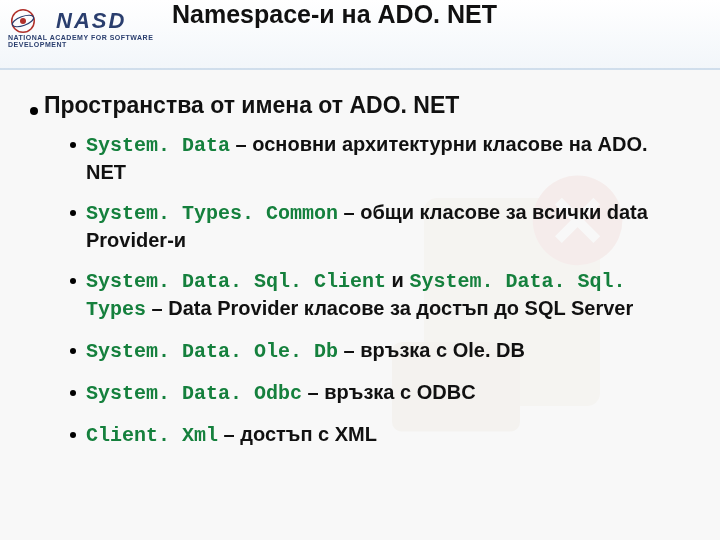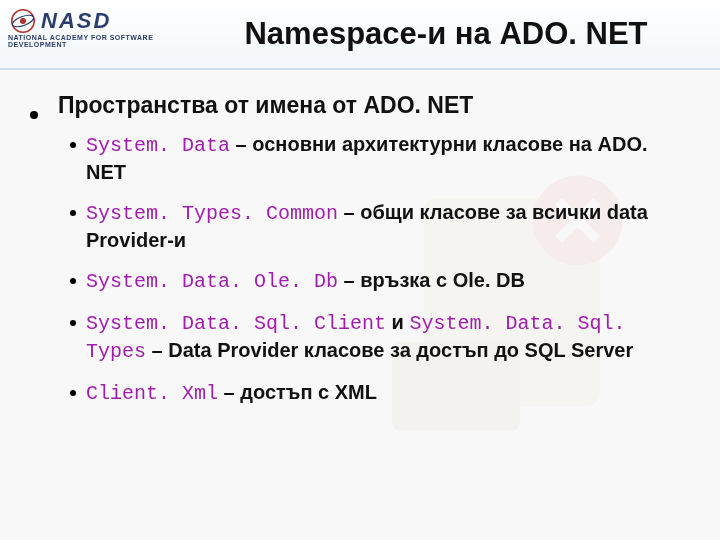--- a/index.html
+++ b/index.html
@@ -27,57 +27,55 @@
     border-bottom: 2px solid rgba(120,160,200,0.35);
     background: linear-gradient(#fff, #f2f6fa);
   }
   .logo-area {
     width: 160px;
     padding: 6px 0 0 8px;
   }
   .logo-nasd {
     display: flex;
     align-items: center;
-    gap: 3px;
+    gap: 18px;
   }
   .logo-icon {
     width: 30px; height: 30px;
   }
   .logo-nasd-text {
     font-weight: 900;
     font-size: 22px;
     letter-spacing: 2px;
     color: #2a3e6e;
     font-style: italic;
   }
   .logo-sub {
     font-size: 7px;
     letter-spacing: 0.5px;
     color: #2a3e6e;
     font-weight: bold;
     margin-top: -2px;
   }
   .title {
     flex: 1;
-    font-size: 31px;
+    font-size: 25px;
     font-weight: 900;
     color: #111;
-    padding-top: 16px;
     padding-left: 12px;
-    text-align: center;
   }
   .content {
     padding: 22px 30px 0 30px;
     position: relative;
     z-index: 2;
   }
   .lvl1 {
     display: flex;
-    align-items: flex-end;
-    gap: 20px;
+    align-items: center;
+    gap: 6px;
     font-size: 23px;
     font-weight: 900;
     color: #111;
     margin-bottom: 12px;
   }
   .lvl1 .disc {
     width: 8px; height: 8px;
     background: #000;
     border-radius: 50%;
     margin-top: 10px;
@@ -98,22 +96,22 @@
   }
   .lvl2 .disc {
     width: 6px; height: 6px;
     background: #000;
     border-radius: 50%;
     margin-top: 11px;
     flex-shrink: 0;
   }
   .code {
     font-family: "Courier New", Courier, monospace;
-    color: #a21caf;
-    font-weight: normal;
+    color: #15803d;
+    font-weight: bold;
   }
   .lvl2 .body { flex: 1; }
 </style>
 </head>
 <body>
 
 <svg class="bg-watermark" viewBox="0 0 100 100">
   <rect x="20" y="15" width="55" height="65" rx="4" fill="#d8c8a8"></rect>
   <circle cx="68" cy="22" r="14" fill="#d46a5a"></circle>
   <path d="M62 16 L74 28 M74 16 L62 28" stroke="#fff" stroke-width="3"></path>
@@ -153,31 +151,37 @@
     <div class="lvl2">
       <span class="disc"></span>
       <span class="body">
         <span class="code">System. Types. Common</span><span> – </span><span>общи класове за всички data Provider-и</span>
       </span>
     </div>
 
     <div class="lvl2">
       <span class="disc"></span>
       <span class="body">
+        <span class="code">System. Data. Sql. Client</span><span> и </span><span class="code">System. Data. Sql. Types</span><span> – </span><span>Data Provider класове за достъп до SQL Server</span>
+      </span>
+    </div>
+
+    <div class="lvl2">
+      <span class="disc"></span>
+      <span class="body">
         <span class="code">System. Data. Ole. Db</span><span> – </span><span>връзка с Ole. DB</span>
       </span>
     </div>
 
     <div class="lvl2">
       <span class="disc"></span>
       <span class="body">
-        <span class="code">System. Data. Sql. Client</span><span> и </span><span class="code">System. Data. Sql. Types</span><span> – </span><span>Data Provider класове за достъп до SQL Server</span>
+        <span class="code">System. Data. Odbc</span><span> – </span><span>връзка с ODBC</span>
       </span>
     </div>
-
 
     <div class="lvl2">
       <span class="disc"></span>
       <span class="body">
         <span class="code">Client. Xml</span><span> – </span><span>достъп с XML</span>
       </span>
     </div>
 
   </div>
 </div>

